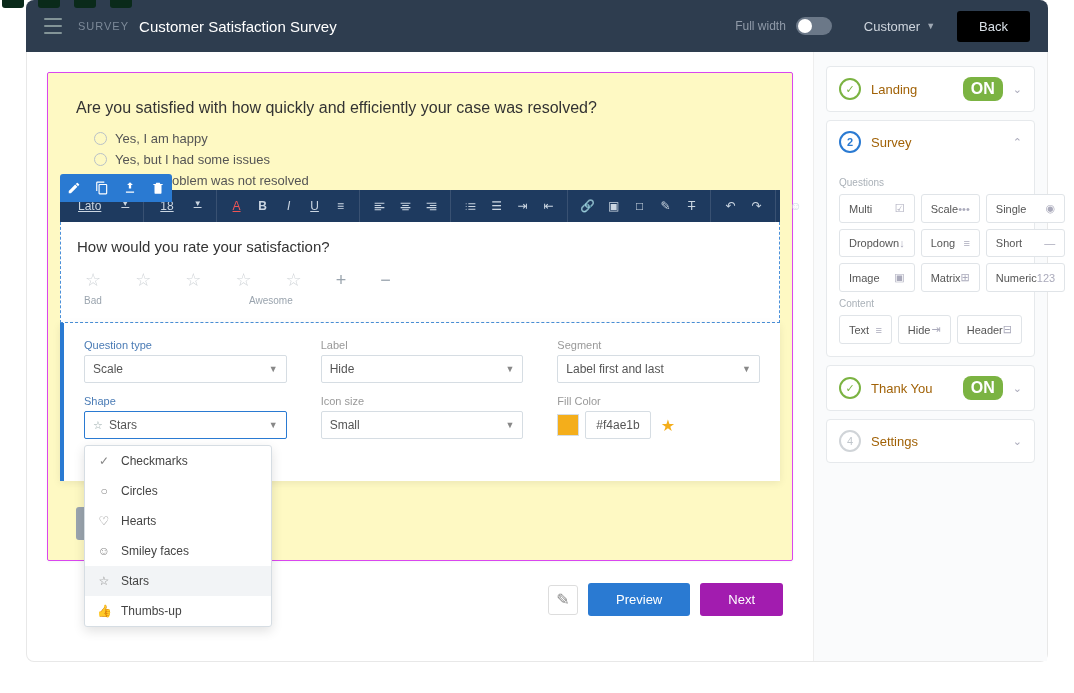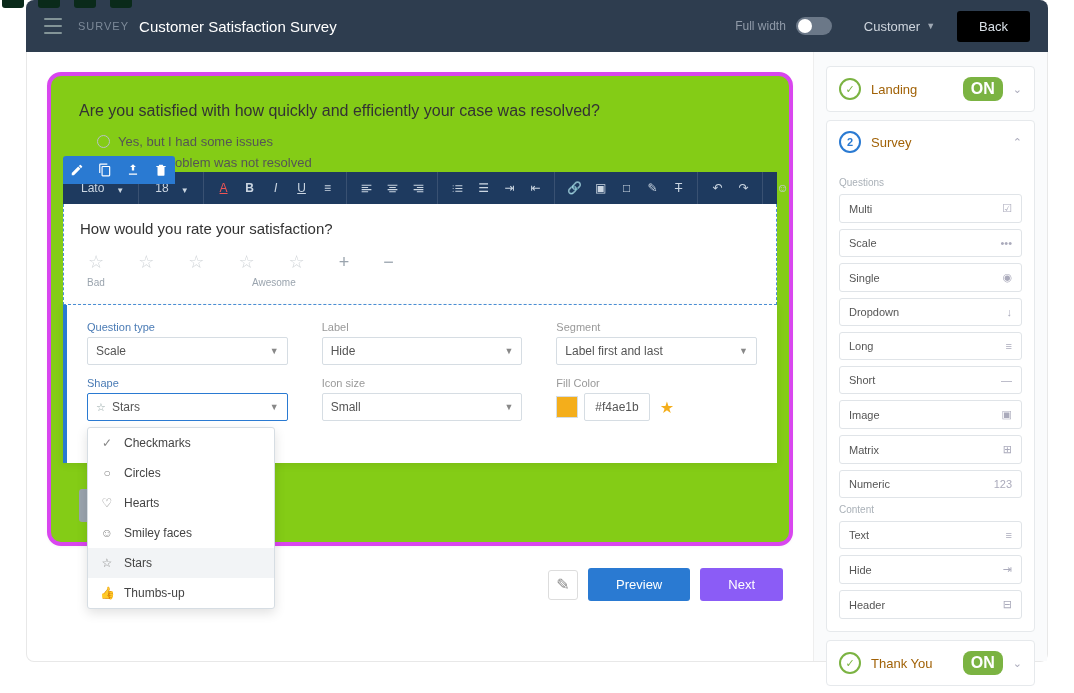--- a/index.html
+++ b/index.html
@@ -14,37 +14,37 @@
 .topbar .fw-lbl { color: #8f9aa8; font-size: 12px; margin-right: 10px; }
 .toggle { width: 36px; height: 18px; background: #6b7888; border-radius: 9px; position: relative; margin-right: 32px; cursor:pointer; }
 .toggle::after { content:""; position:absolute; left:2px; top:2px; width:14px; height:14px; background:#fff; border-radius:50%; }
 .templates { color:#cfd6de; font-size:13px; margin-right:22px; cursor:pointer; display:flex;align-items:center;gap:6px;}
 .templates .chev{font-size:9px;opacity:.7;}
 .back-btn { background:#000000; color:#d9e0e7; border:none; padding:8px 22px; border-radius:3px; font-size:13px; cursor:pointer;}
 
 .shell { display:flex; margin:0 26px; height: 610px; border:1px solid #e8e8e8; border-top:none; border-radius:0 0 8px 8px; }
 
 .main { flex:1; padding:20px; overflow:auto; position:relative;}
-.canvas { background:#84cc16; border:4px solid #d946ef; border-radius:14px; padding:26px 28px 20px; box-shadow:0 1px 3px rgba(0,0,0,.04); }
+.canvas { background:#fef9c3; border:1px solid #d946ef; border-radius:2px; padding:26px 28px 20px; box-shadow:0 1px 3px rgba(0,0,0,.04); }
 
 .q-title { font-size:16px; color:#333; margin-bottom:14px; }
 .radio-row { display:flex; align-items:center; gap:8px; margin:6px 0 6px 18px; color:#555; font-size:13px;}
 .radio { width:13px;height:13px;border:1.5px solid #b9c1c8;border-radius:50%;}
 
 .edit-block { margin-top:-4px; position:relative;}
 .action-strip { position:absolute; top:-16px; left:-16px; background:#2a7ad2; display:flex; gap:0; border-radius:3px 3px 0 0; }
 .action-strip .ab { width:28px;height:28px;display:flex;align-items:center;justify-content:center;color:#fff;cursor:pointer;}
 .action-strip svg{width:14px;height:14px;fill:#fff;}
 
 .ed-toolbar { background:#1e3a5f; height:32px; display:flex; align-items:center; padding:0 4px; gap:2px; margin-left:-16px; margin-right:-16px;}
 .ed-toolbar .grp{display:flex;align-items:center;gap:2px;padding:0 6px;border-right:1px solid rgba(255,255,255,.12);height:100%;}
 .ed-toolbar .grp:last-child{border-right:none;}
 .tbtn{ width:24px;height:24px;display:flex;align-items:center;justify-content:center;color:#cbd6e2;cursor:pointer;font-size:12px;}
 .tbtn svg{width:13px;height:13px;fill:#cbd6e2;}
-.font-sel{color:#cbd6e2;font-size:12px;padding:0 8px;display:flex;align-items:flex-end;gap:12px;}
+.font-sel{color:#cbd6e2;font-size:12px;padding:0 8px;display:flex;align-items:flex-start;gap:20px;text-decoration:underline;}
 .font-sel .chev{font-size:8px;}
 
 .ed-body { border:1px dashed #4a90d9; border-top:none; padding:16px; margin-left:-16px;margin-right:-16px; background:#fff;}
 .ed-q { font-size:15px; color:#333; margin-bottom:14px;}
 .stars-row { display:flex; align-items:center; gap:34px; margin-bottom:4px; margin-left:8px;}
 .star{color:#d0d4d8;font-size:18px;}
 .plus,.minus{color:#9aa4ae;font-size:18px;font-weight:300;cursor:pointer;}
 .scale-labels{display:flex;gap:34px;margin-left:4px;font-size:10px;color:#9aa4ae;}
 .scale-labels span:first-child{width:24px;text-align:center;}
 .scale-labels .aw{margin-left:110px;}
@@ -68,36 +68,36 @@
 
 .dropdown{position:absolute;background:#fff;border:1px solid #d6dde3;border-radius:3px;box-shadow:0 4px 12px rgba(0,0,0,.12);width:188px;z-index:50;}
 .dd-item{display:flex;align-items:center;gap:10px;padding:8px 12px;font-size:12px;color:#444;cursor:pointer;}
 .dd-item:hover,.dd-item.sel-item{background:#f2f4f6;}
 .dd-item .ico{width:14px;text-align:center;color:#888;font-size:12px;}
 
 .bottom-bar{display:flex;justify-content:flex-end;align-items:center;gap:10px;margin-top:22px;padding-right:10px;}
 .brush{width:30px;height:30px;border:1px solid #ddd;border-radius:3px;display:flex;align-items:center;justify-content:center;color:#888;cursor:pointer;}
 .btn{padding:9px 28px;border:none;border-radius:3px;font-size:13px;cursor:pointer;color:#fff;}
 .btn.preview{background:#2a7ad2;}
-.btn.next{background:#8b5cf6;}
+.btn.next{background:#a21caf;}
 .btn.submit{background:#9aa4ae;padding:9px 24px;}
 
 .side { width:234px; border-left:1px solid #eee; padding:14px 12px; background:#fafbfc;}
 .sec{border:1px solid #e6e9ec;border-radius:4px;background:#fff;margin-bottom:8px;}
 .sec-h{display:flex;align-items:center;padding:10px 12px;gap:10px;cursor:pointer;}
 .sec-h .ic{width:22px;height:22px;border-radius:50%;display:flex;align-items:center;justify-content:center;font-size:11px;}
 .ic.done{border:2px solid #7bb342;color:#7bb342;}
 .ic.num{border:2px solid #2a7ad2;color:#2a7ad2;font-weight:600;}
 .ic.gray{border:2px solid #d0d4d8;color:#c0c6cc;}
 .sec-h .name{flex:1;font-size:13px;color:#a16207;}
 .on-badge{background:#7bb342;color:#fff;font-size:16px;padding:3px 8px;border-radius:8px;font-weight:600;}
 .sec-h .exp{color:#aab;font-size:11px;}
 .sec-body{padding:8px 12px 12px;}
 .grp-lbl{font-size:10px;color:#aab1b8;margin:6px 0;}
-.qtypes{display:grid;grid-template-columns:1fr;gap:6px;}
+.qtypes{display:grid;grid-template-columns:1fr 1fr 1fr;gap:6px;}
 .qtype{border:1px solid #e0e4e8;border-radius:3px;padding:7px 9px;display:flex;align-items:center;justify-content:space-between;font-size:11px;color:#555;cursor:pointer;background:#fff;}
 .qtype .qi{color:#aab;font-size:11px;}
 
 
 .dots{position:absolute;left:2px;top:-14px;display:flex;gap:14px;}
 .dots span{width:22px;height:22px;background:#0a2a1a;border-radius:3px;}
 </style>
 </head>
 <body>
 
@@ -123,20 +123,24 @@
       <span>Customer</span>
       <span class="chev">▼</span>
     </div>
   <button class="back-btn">Back</button>
 </div>
 
 <div class="shell">
   <div class="main">
     <div class="canvas">
       <div class="q-title">Are you satisfied with how quickly and efficiently your case was resolved?</div>
+      <div class="radio-row">
+          <span class="radio"></span>
+          <span>Yes, I am happy</span>
+        </div>
       <div class="radio-row">
           <span class="radio"></span>
           <span>Yes, but I had some issues</span>
         </div>
       <div class="radio-row">
           <span class="radio"></span>
           <span>No, the problem was not resolved</span>
         </div>
 
       <div class="edit-block">

